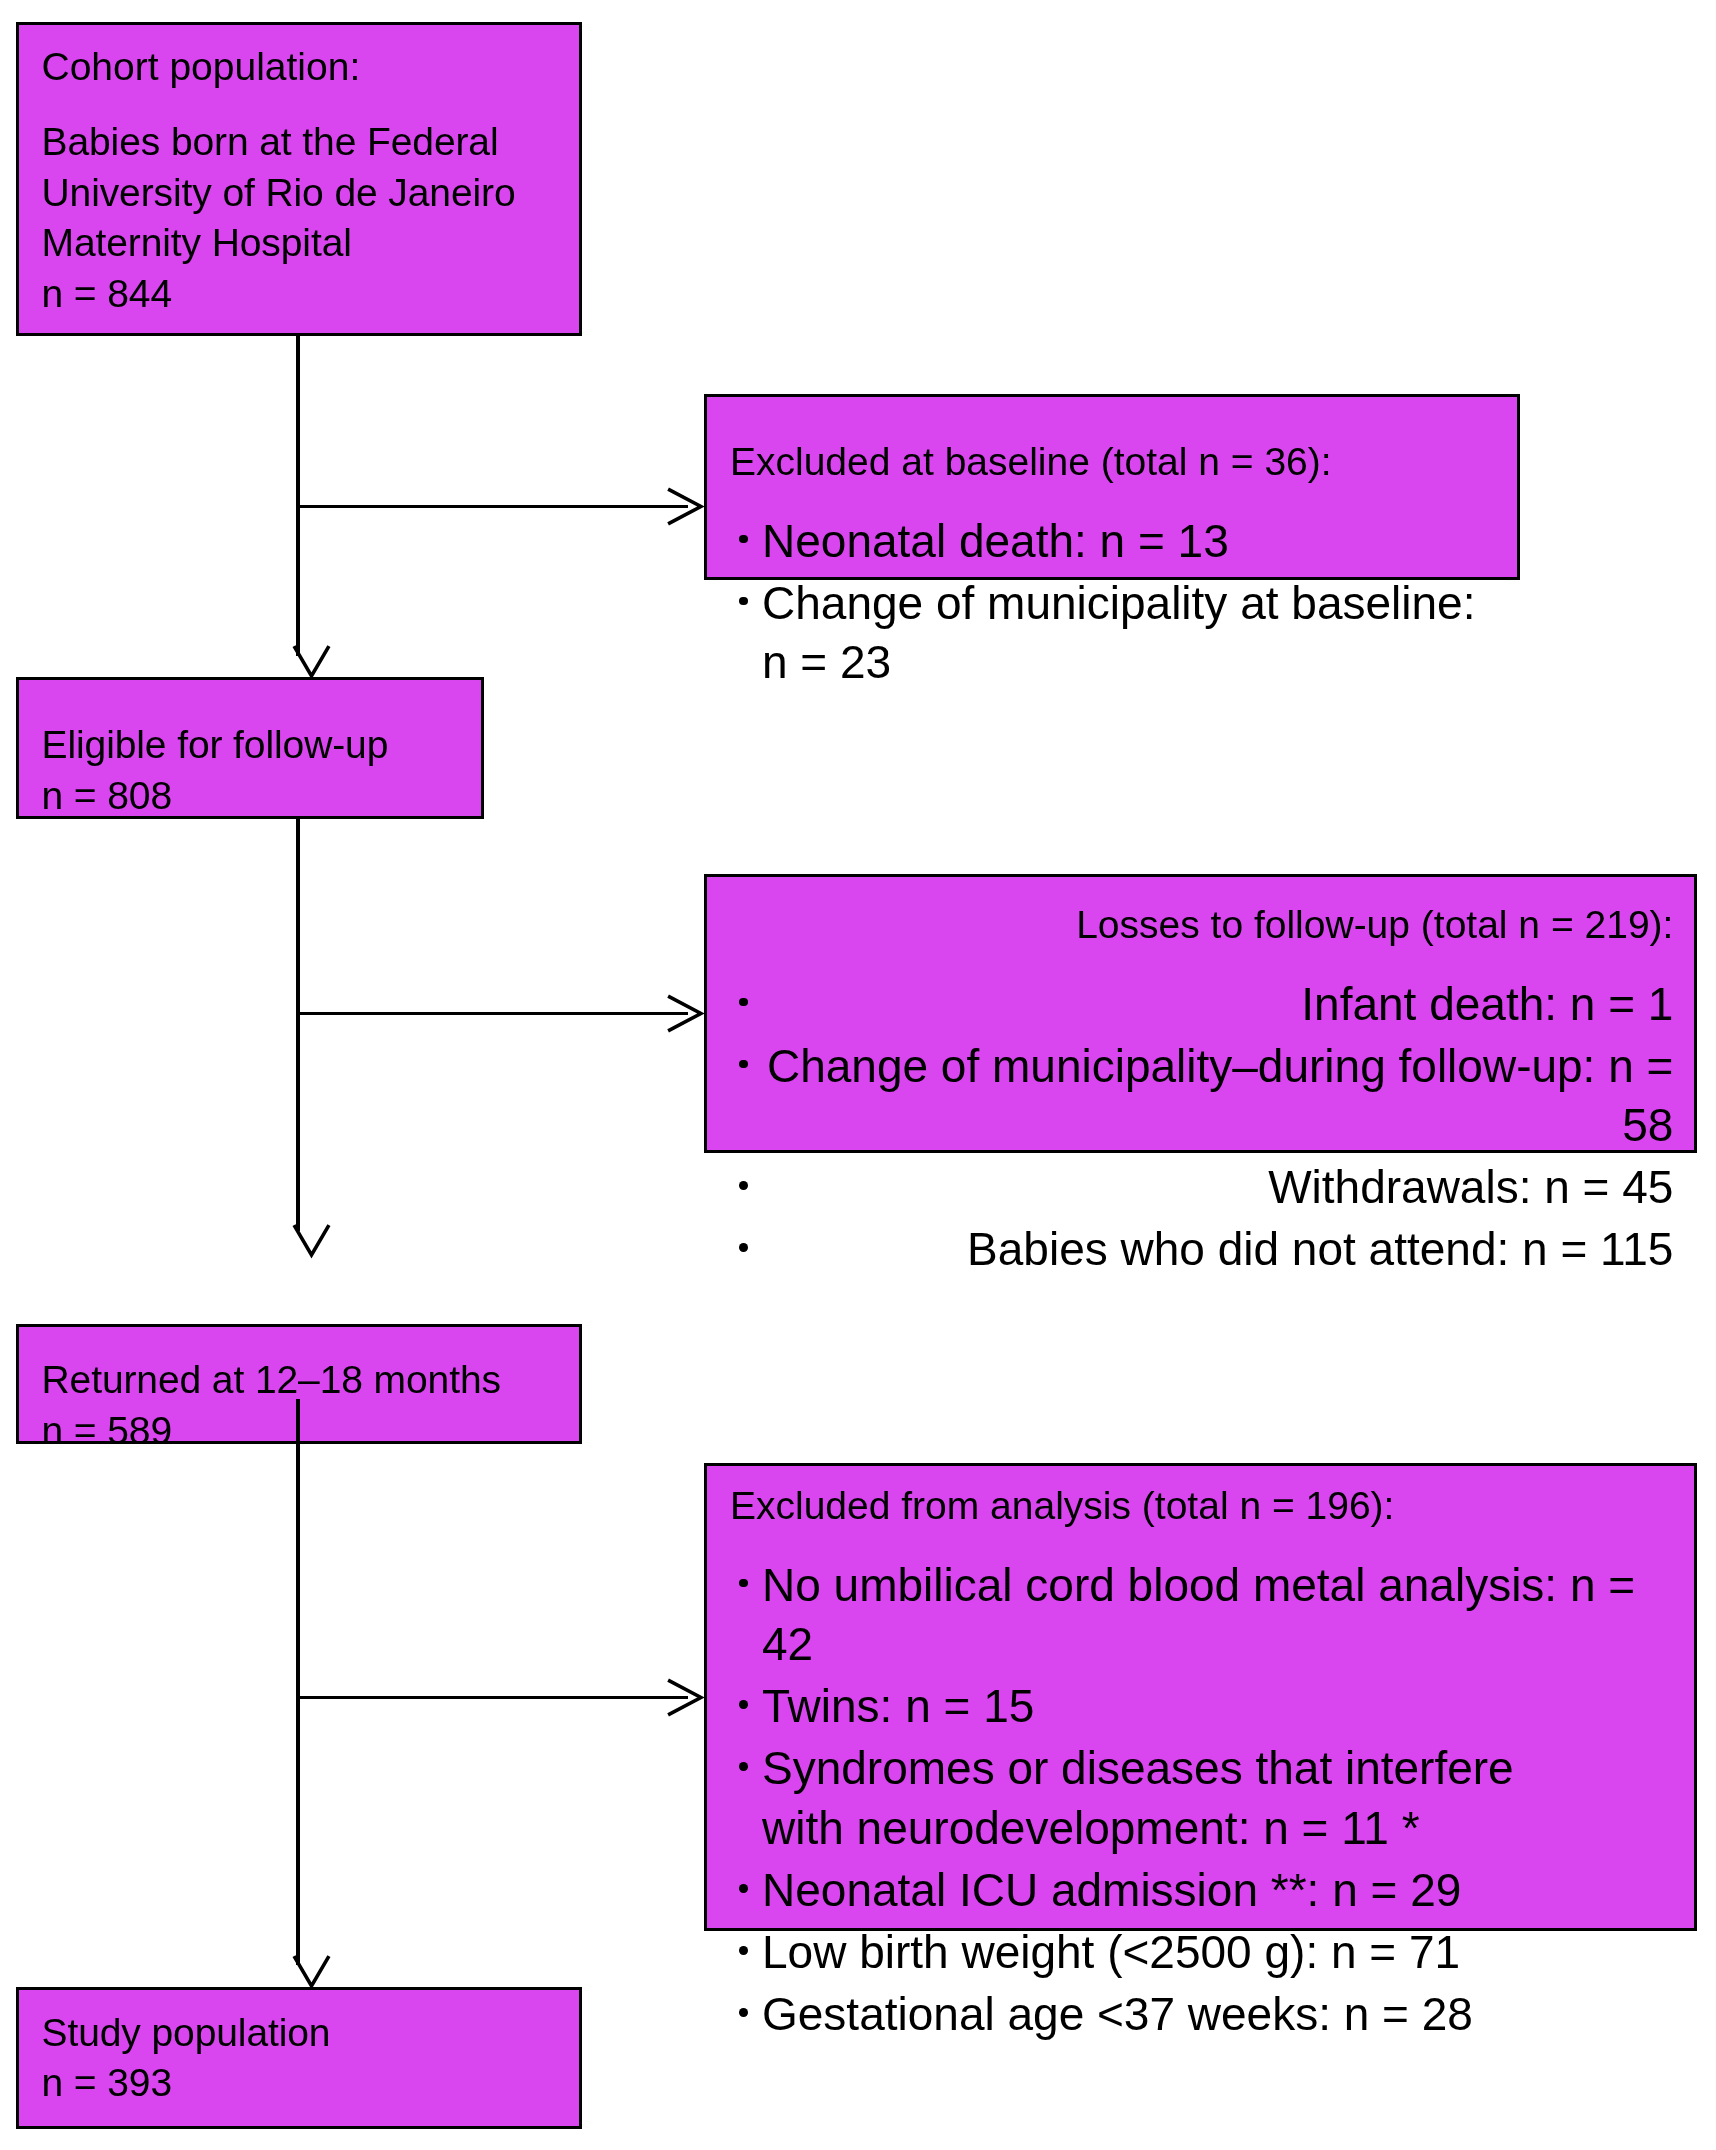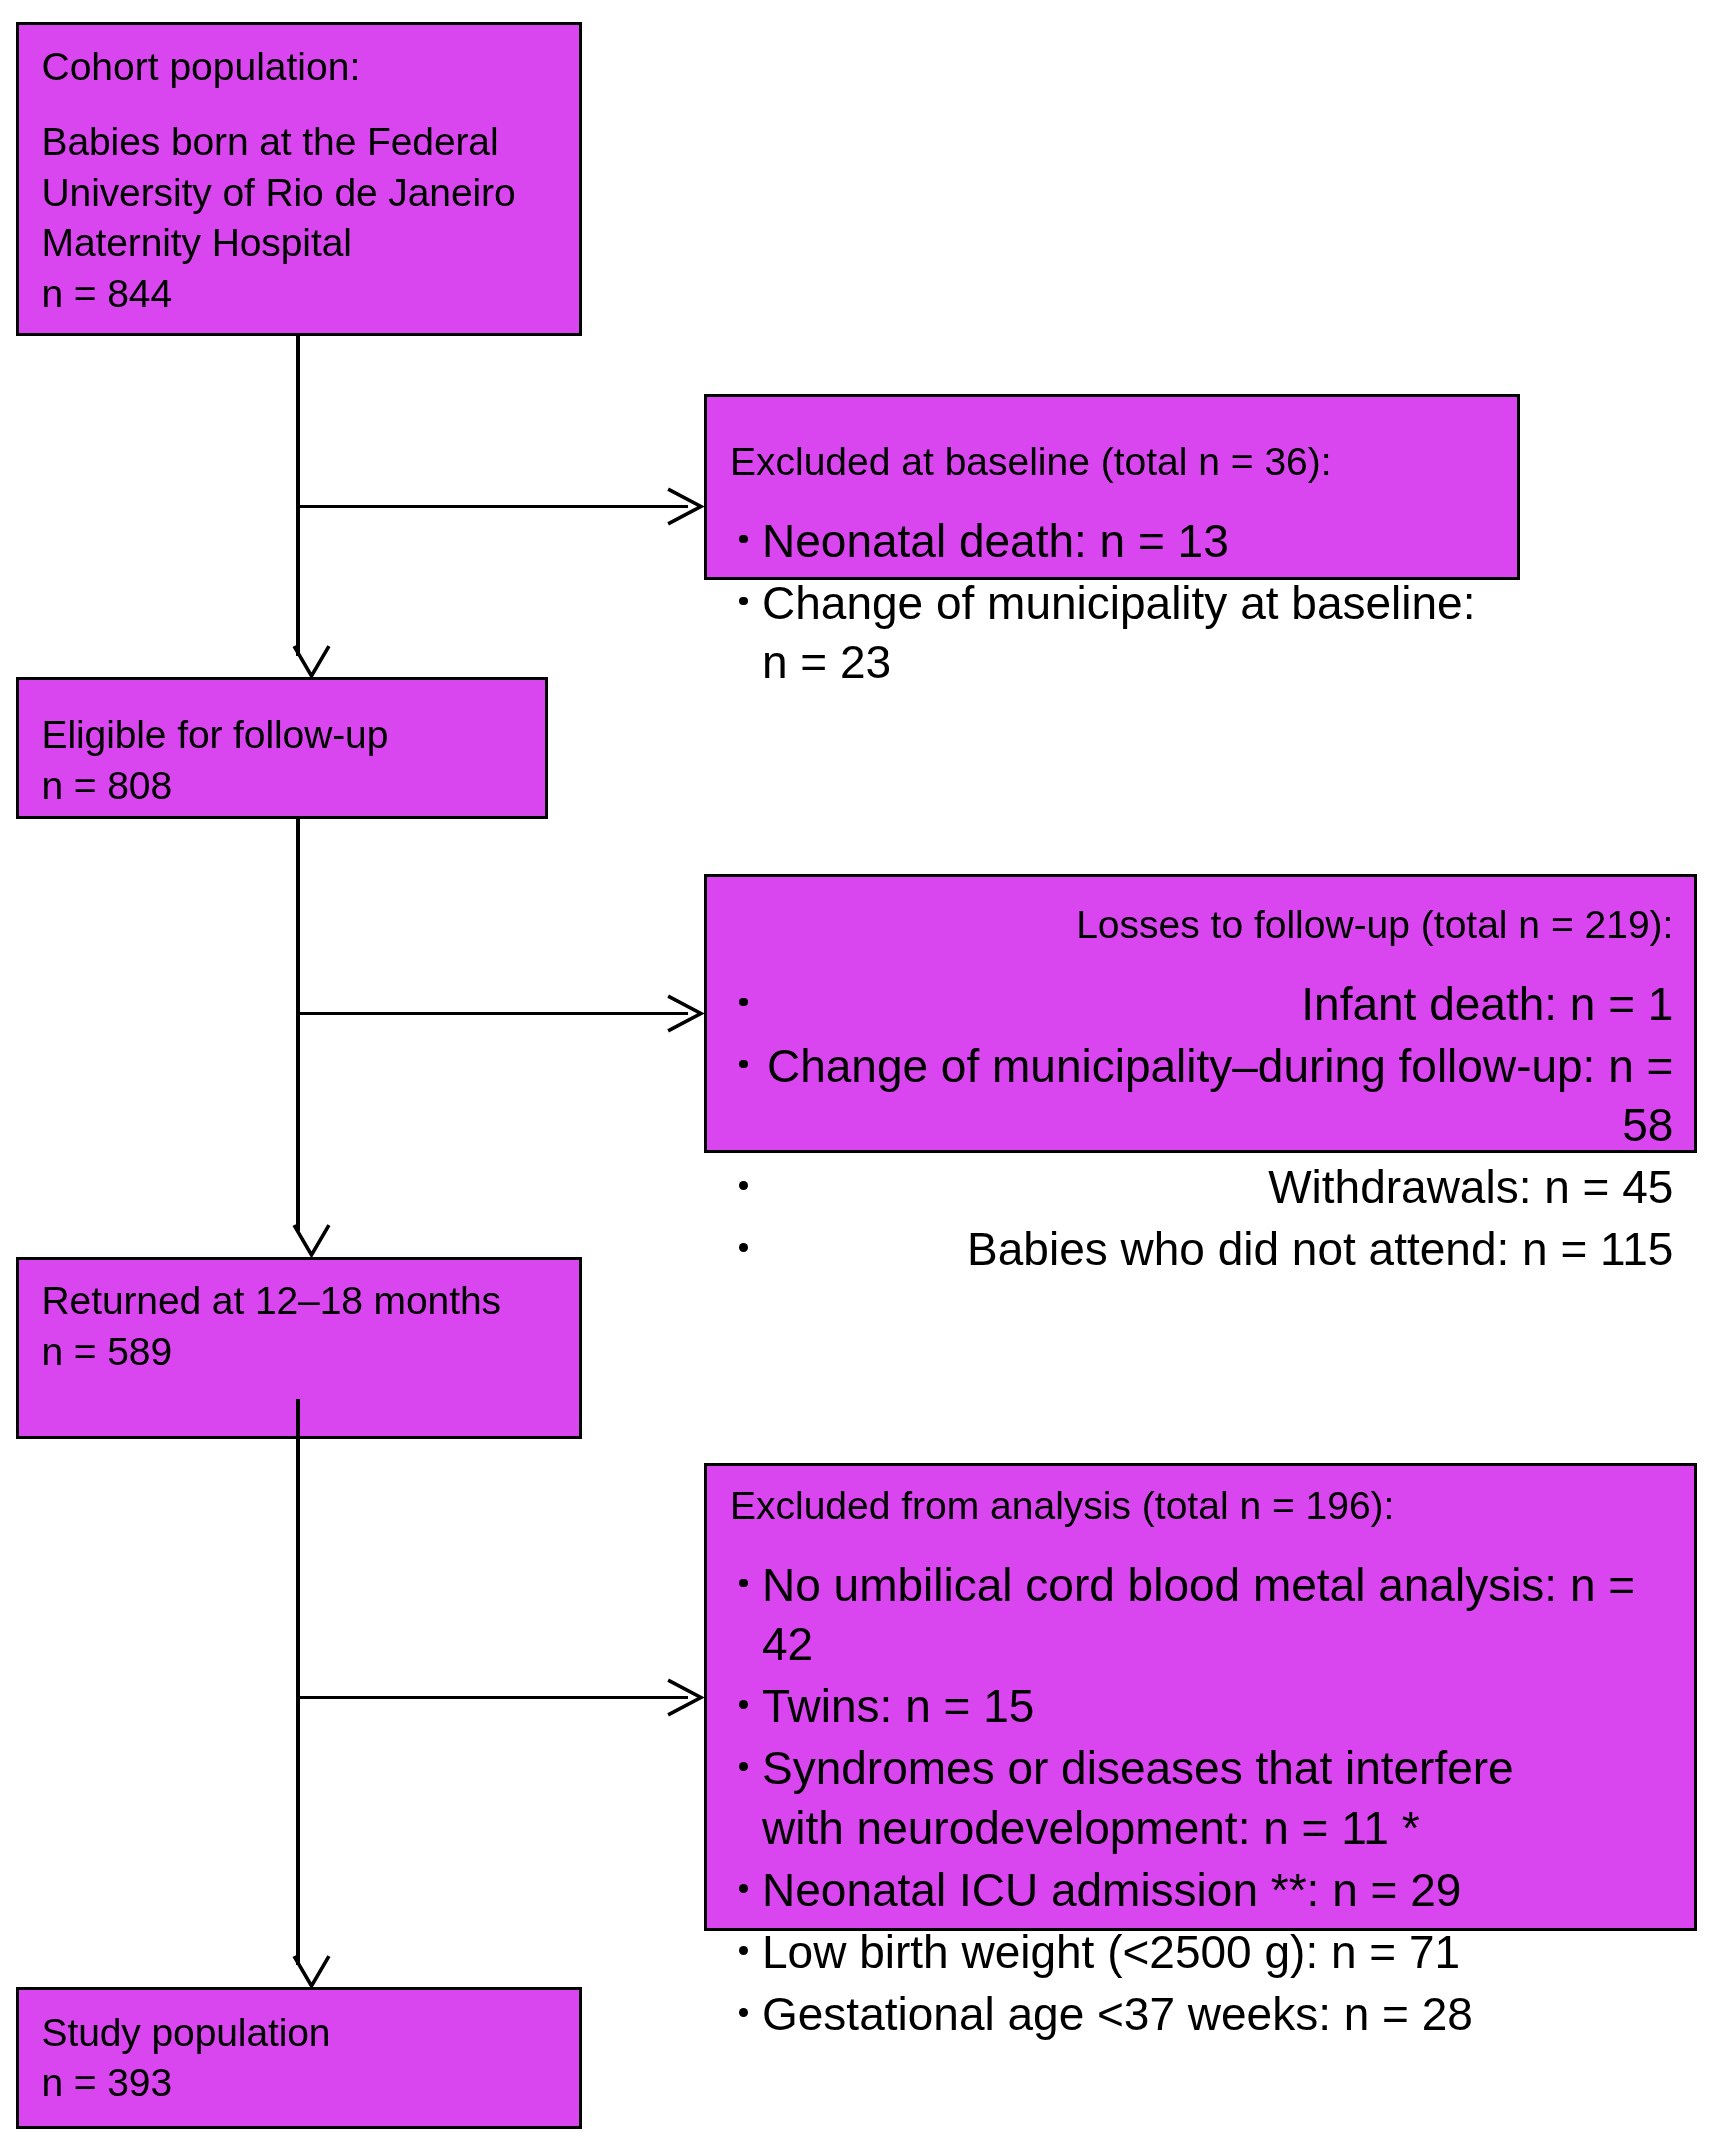--- a/index.html
+++ b/index.html
@@ -92,26 +92,26 @@
 <div id="canvas">
 
   <div class="node" style="left:15.5px; top:21.7px; width:566px; height:314px;">
     <div class="node-title">Cohort population:</div>
     <div class="node-text">Babies born at the Federal
 University of Rio de Janeiro
 Maternity Hospital
 n = 844</div>
   </div>
 
-  <div class="node" style="left:15.5px; top:677px; width:532px; height:142px; padding-top:30px;">
+  <div class="node" style="left:15.5px; top:677px; width:468px; height:142px; padding-top:40px;">
     <div class="node-text">Eligible for follow-up
 n = 808</div>
   </div>
 
-  <div class="node" style="left:15.5px; top:1257px; width:566px; height:182px; padding-top:16px;">
+  <div class="node" style="left:15.5px; top:1324px; width:566px; height:120px; padding-top:28px;">
     <div class="node-text">Returned at 12–18 months
 n = 589</div>
   </div>
 
   <div class="node" style="left:15.5px; top:1987px; width:566px; height:142px; ">
     <div class="node-text">Study population
 n = 393</div>
   </div>
 
   <div class="node" style="left:704px; top:394px; width:816px; height:186px; padding-top:40px;">

